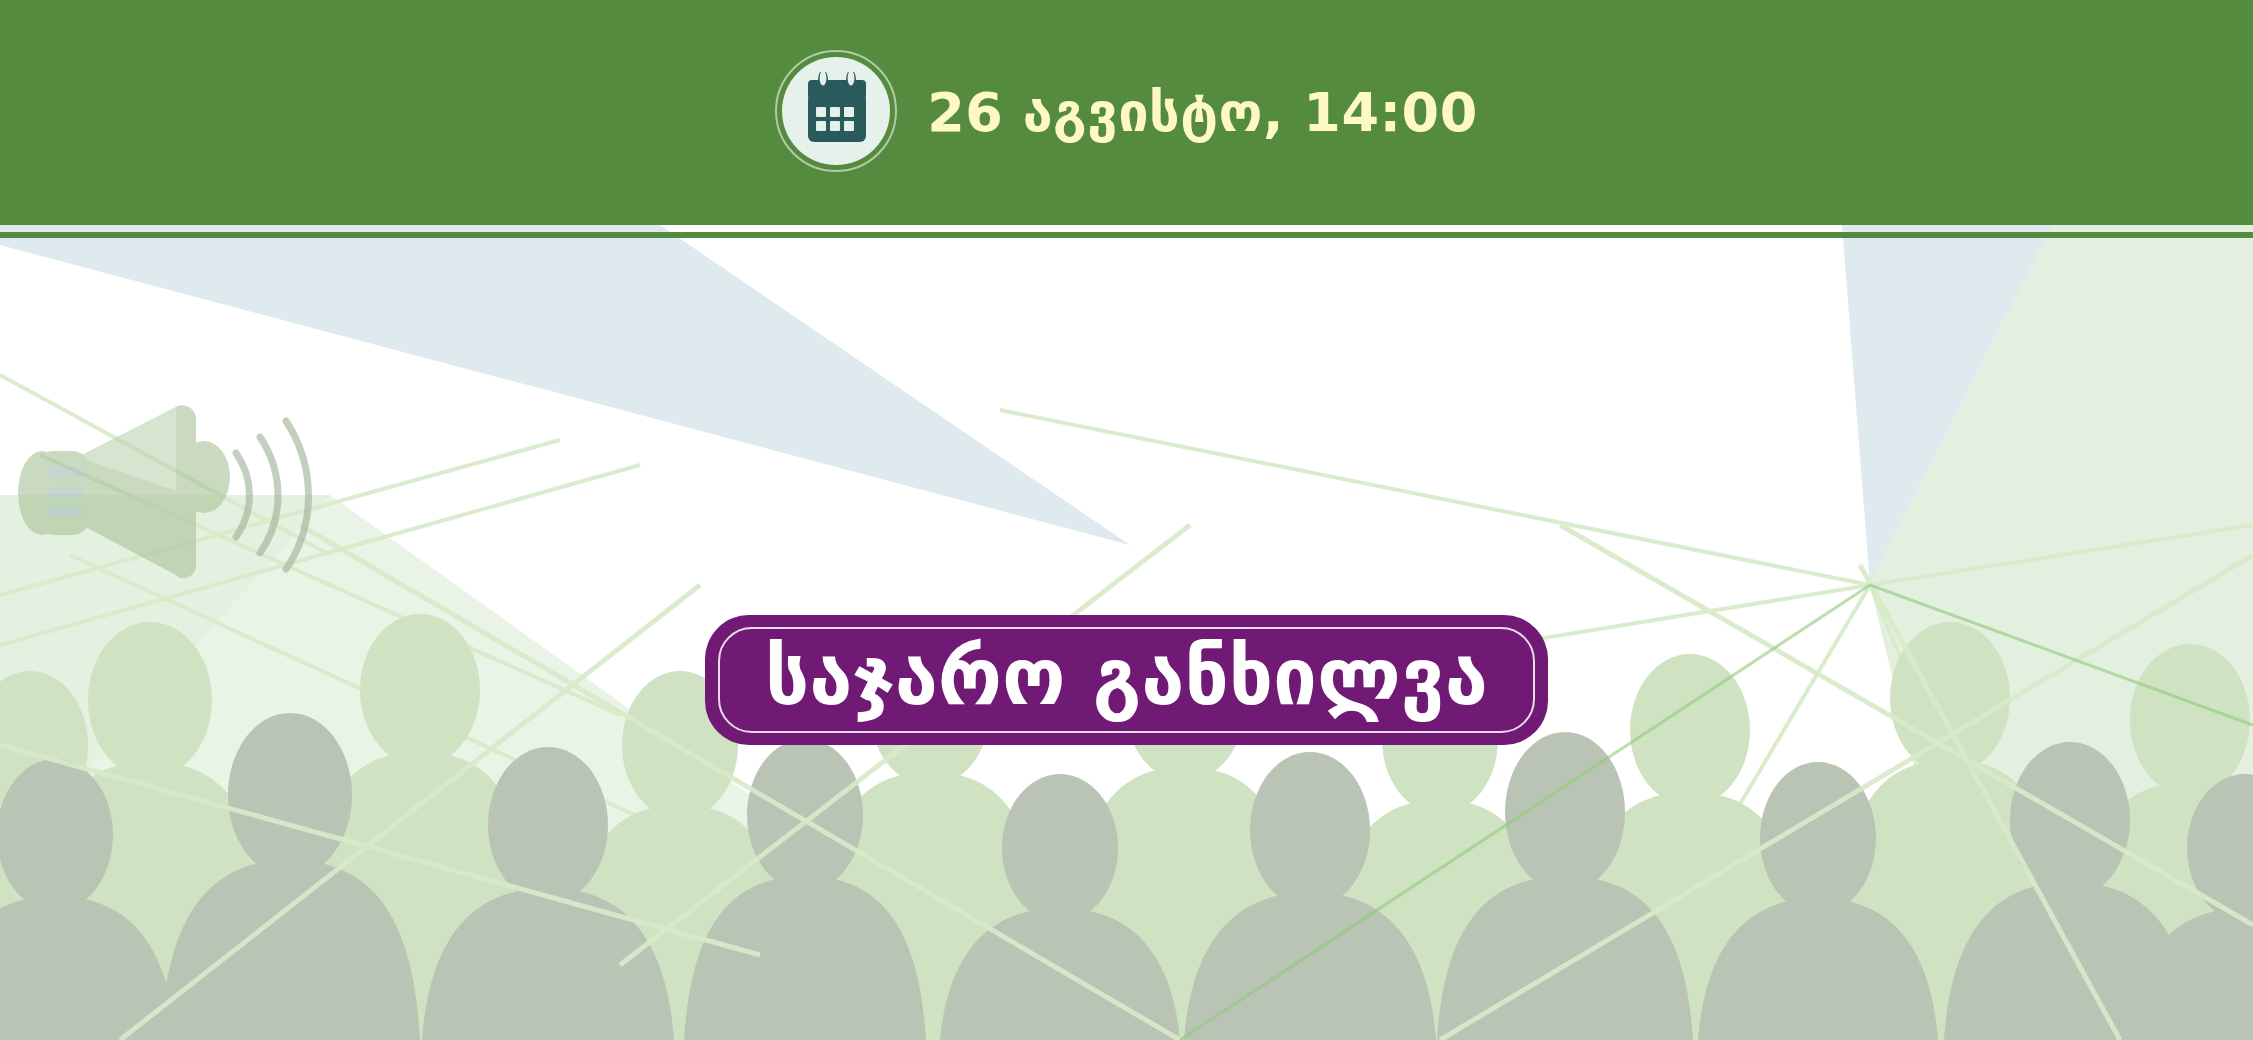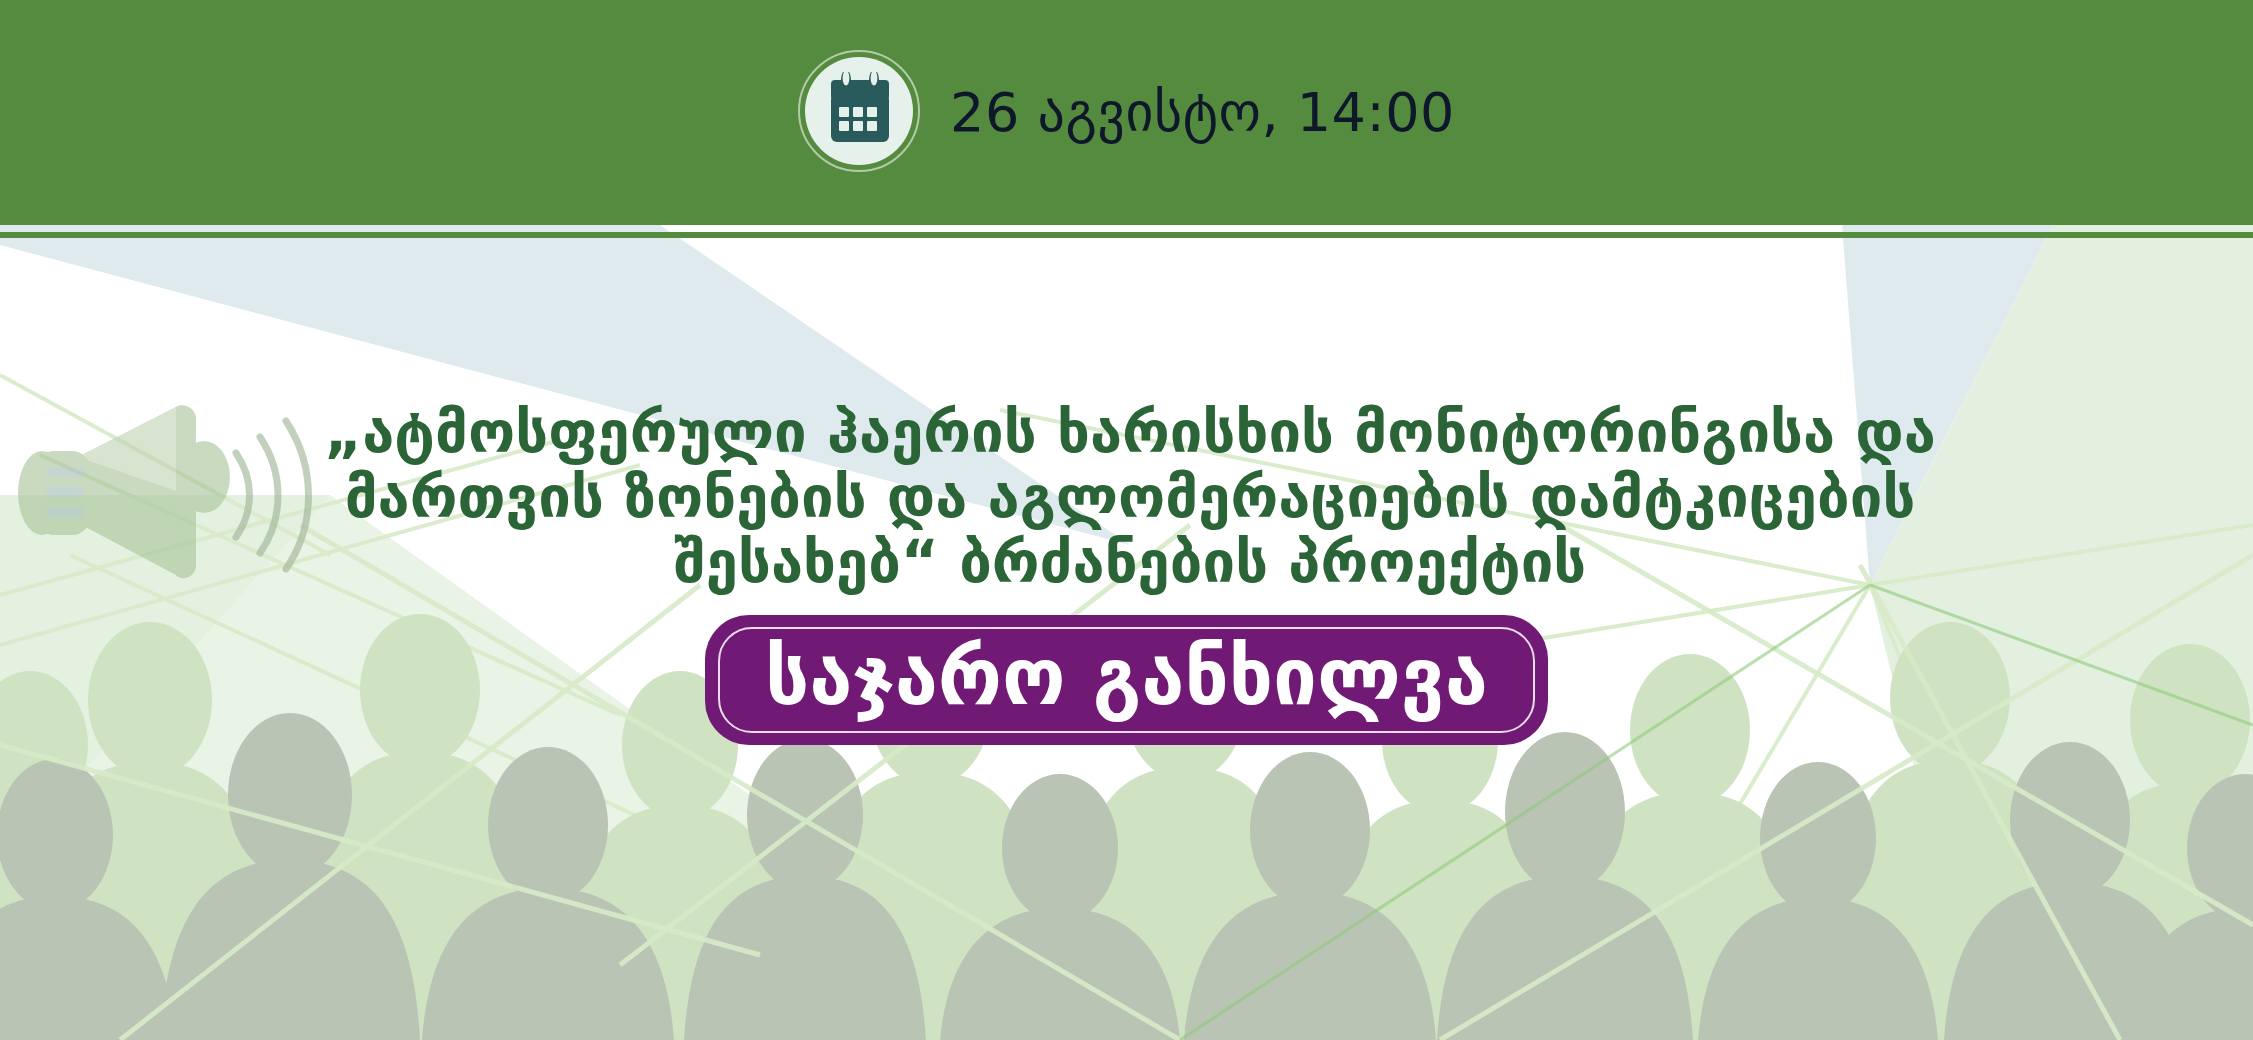--- a/index.html
+++ b/index.html
@@ -59,25 +59,26 @@
     border-radius: 50%;
     background: #E6F1EC;
     box-sizing: border-box;
   }
   .cal-glyph {
     position: absolute;
     left: 25px; top: 22px;
     width: 74px; height: 78px;
   }
   .date-text {
-    color: #0f172a;
+    color: #fef9c3;
     font-size: 54px;
     letter-spacing: 0.5px;
     line-height: 1;
     white-space: nowrap;
+    font-weight: bold;
   }
 
   
   .header-rule {
     position: absolute;
     left: 0; top: 232px;
     width: 2253px;
     height: 6px;
     background: #548B3E;
     z-index: 38;
@@ -371,25 +372,20 @@
             <rect x="44" y="49" width="10" height="10" rx="1"></rect>
           </g>
         </svg>
       </div>
       <div class="date-text">26 აგვისტო, 14:00</div>
     </div>
   </div>
   <div class="header-rule"></div>
 
   <div class="content">
-    <div class="title-block">
-      <span class="title-line">„ატმოსფერული ჰაერის ხარისხის მონიტორინგისა და</span>
-      <span class="title-line">მართვის ზონების და აგლომერაციების დამტკიცების</span>
-      <span class="title-line">შესახებ“ ბრძანების პროექტის</span>
-    </div>
 
     <div class="cta-wrap">
       <div class="cta-button">
         <span class="cta-label">საჯარო განხილვა</span>
       </div>
     </div>
   </div>
 
 </div>
 

